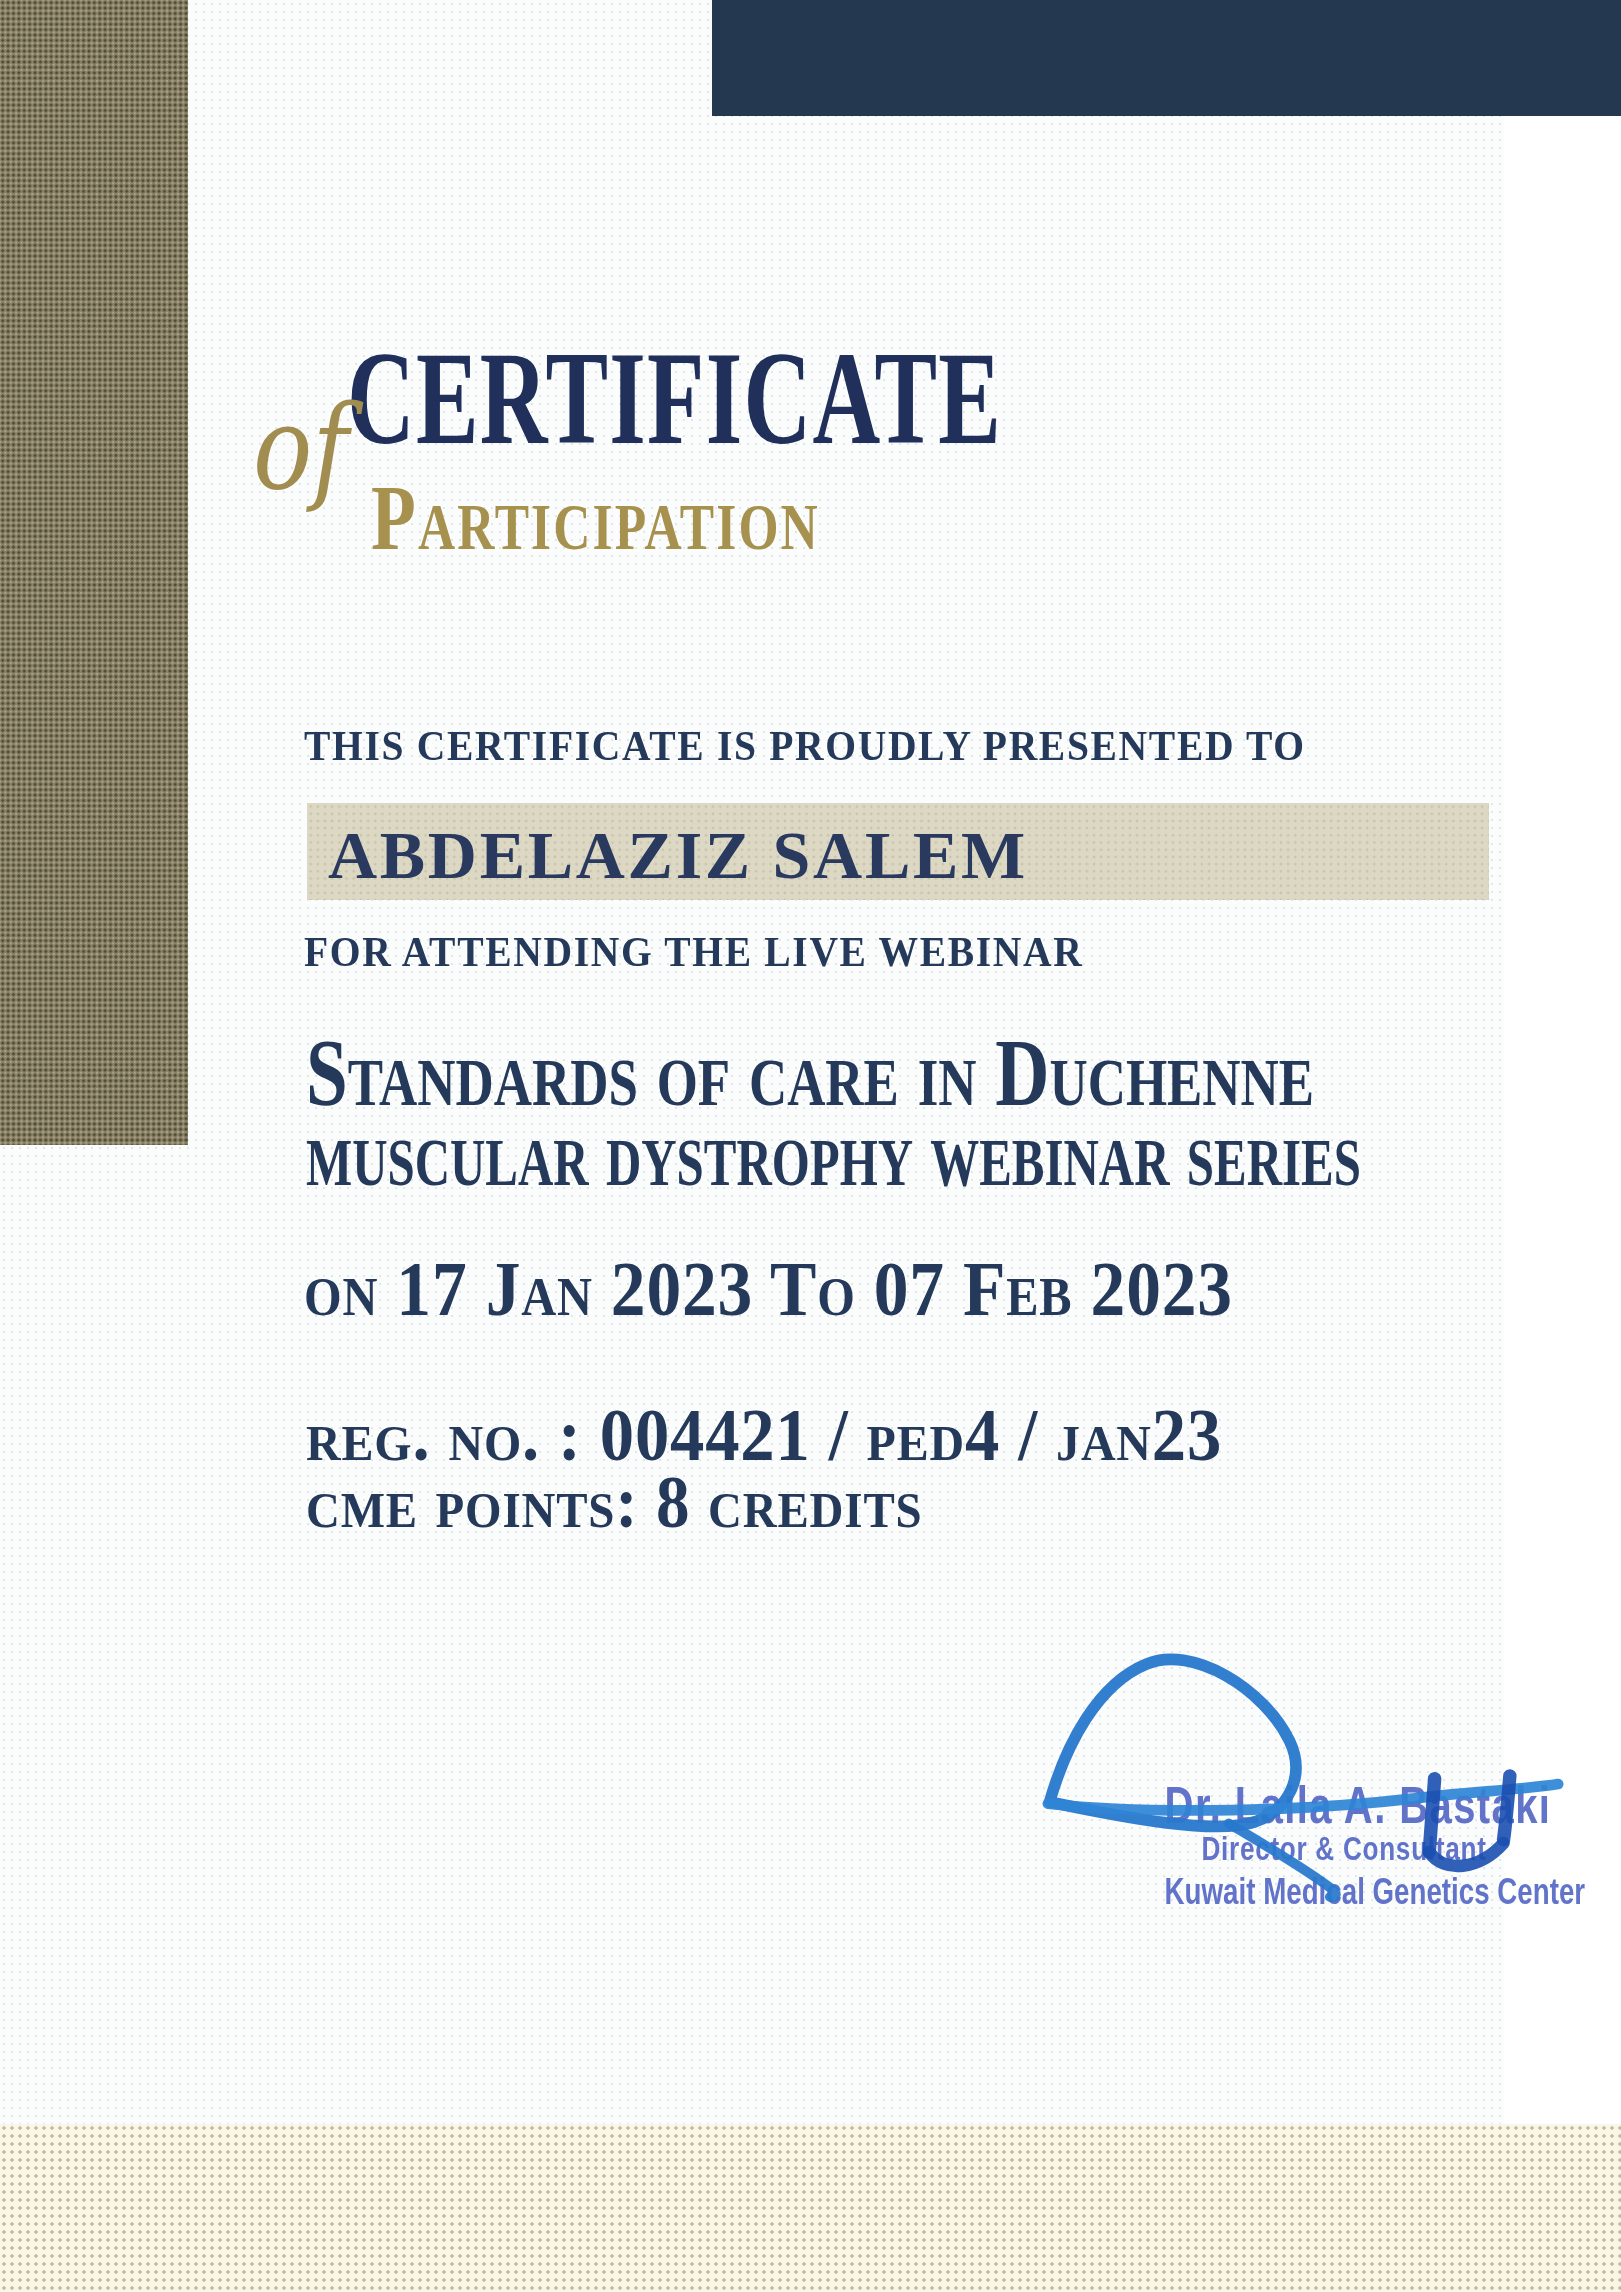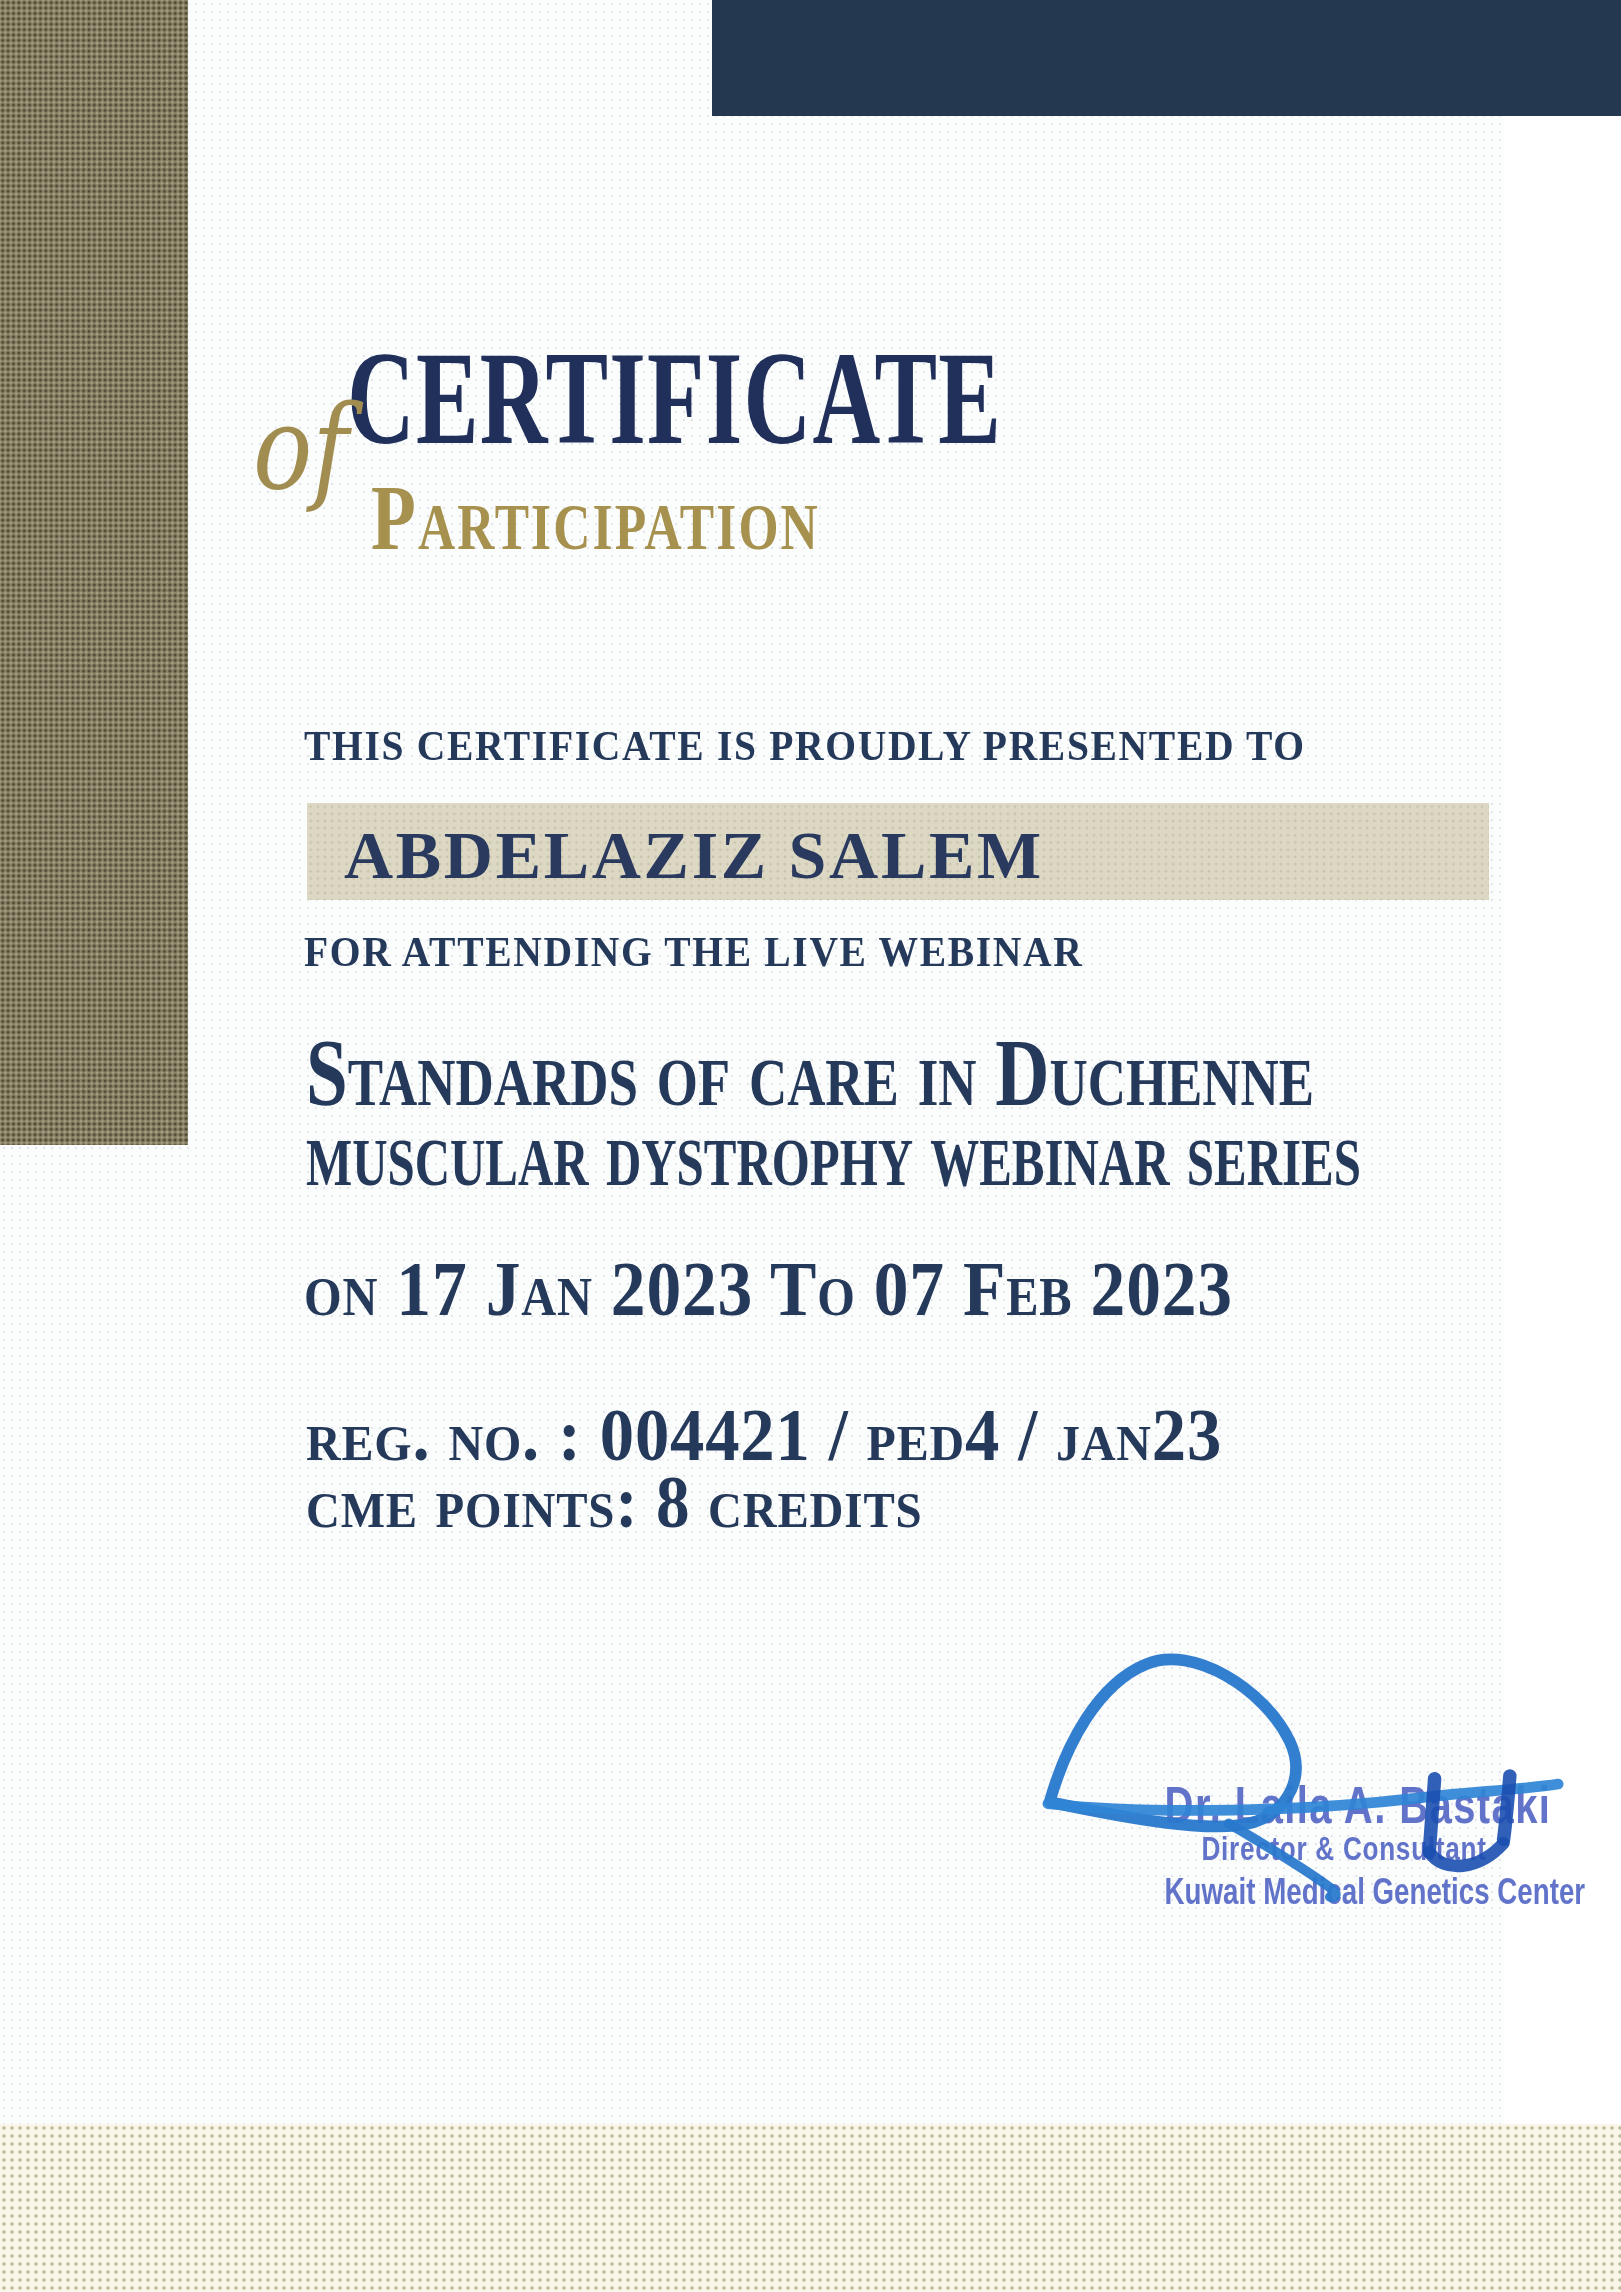--- a/index.html
+++ b/index.html
@@ -41,21 +41,21 @@
   .title-of{left:253px;top:390px;font-size:116px;color:#a28d50;font-family:"DejaVu Serif",serif;font-style:italic;font-weight:normal;transform:scaleX(0.85);transform-origin:left center;}
   .title-sub{left:371px;top:470px;font-size:94px;color:#a6914f;transform:scaleX(0.78);transform-origin:left center;letter-spacing:2.7px;}
 
   .presented{left:304px;top:724px;font-size:43px;letter-spacing:1.8px;transform:scaleX(0.92);transform-origin:left center;}
   .name-box{
     position:absolute;left:307px;top:803px;width:1182px;height:97px;
     background-color:#dcd8c4;
     background-image:radial-gradient(circle, rgba(140,132,92,0.25) 1.1px, transparent 1.6px);
     background-size:7.2px 7.2px;
   }
-  .recipient{left:344px;top:821px;font-size:68px;letter-spacing:2.7px;color:#2a3a5e;}
+  .recipient{left:328px;top:821px;font-size:68px;letter-spacing:2.7px;color:#2a3a5e;}
   .attending{left:304px;top:930px;font-size:43px;letter-spacing:1.8px;transform:scaleX(0.92);transform-origin:left center;}
 
   .webinar1{left:306px;top:1026px;font-size:95px;transform:scaleX(0.79);transform-origin:left center;}
   .webinar2{left:306px;top:1106px;font-size:95px;transform:scaleX(0.73);transform-origin:left center;}
   .dateline{left:304px;top:1249px;font-size:79px;transform:scaleX(0.88);transform-origin:left center;letter-spacing:0.9px;}
   .regline{left:306px;top:1399px;font-size:73px;letter-spacing:0.9px;transform:scaleX(0.94);transform-origin:left center;}
   .cmeline{left:306px;top:1466px;font-size:73px;letter-spacing:0.9px;transform:scaleX(0.92);transform-origin:left center;}
 
   
   .stamp{position:absolute;left:1111px;top:0;width:466px;height:100%;pointer-events:none;}

